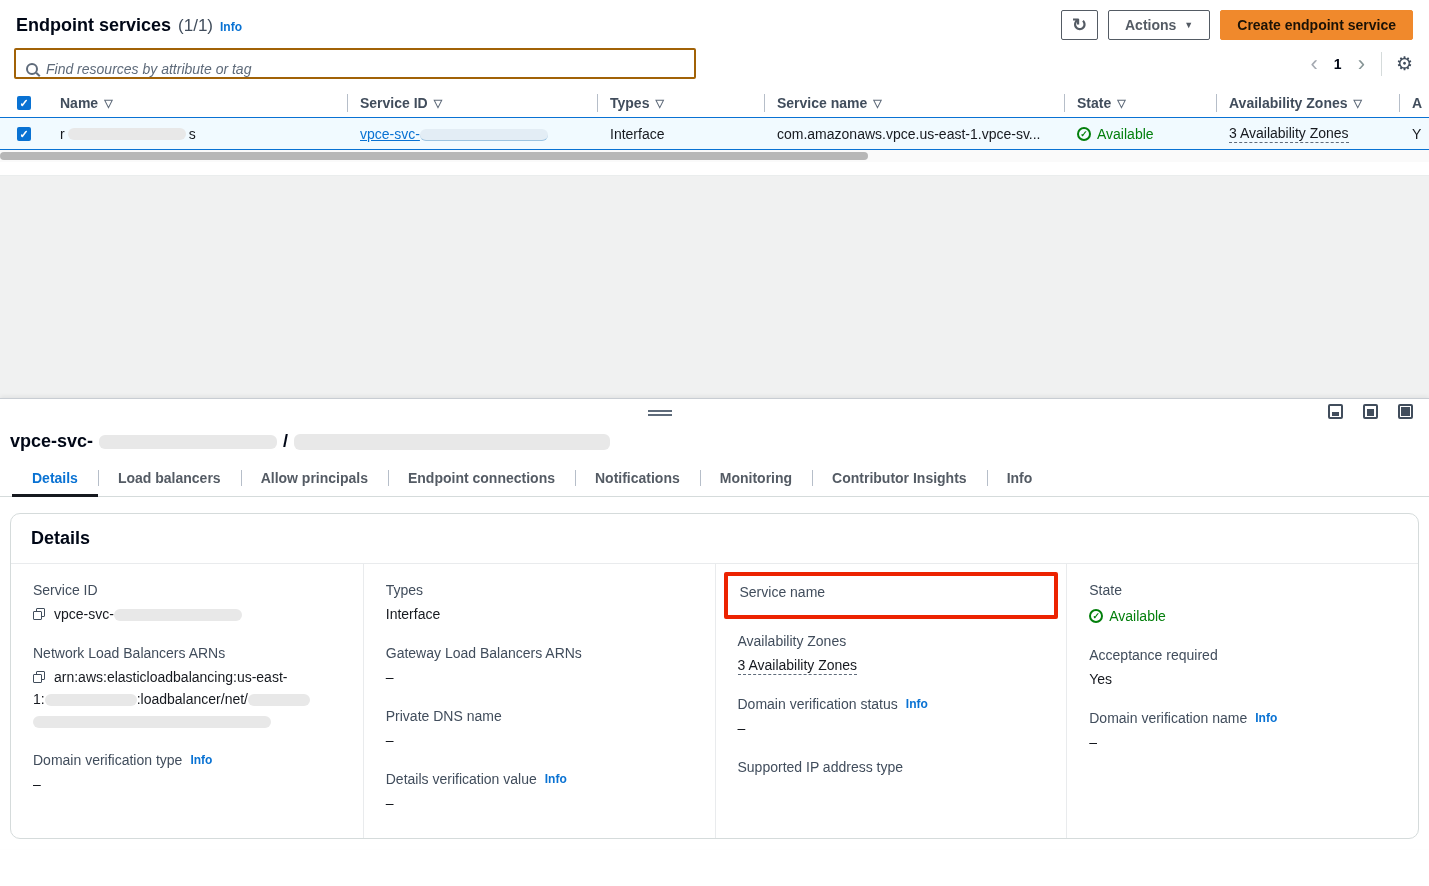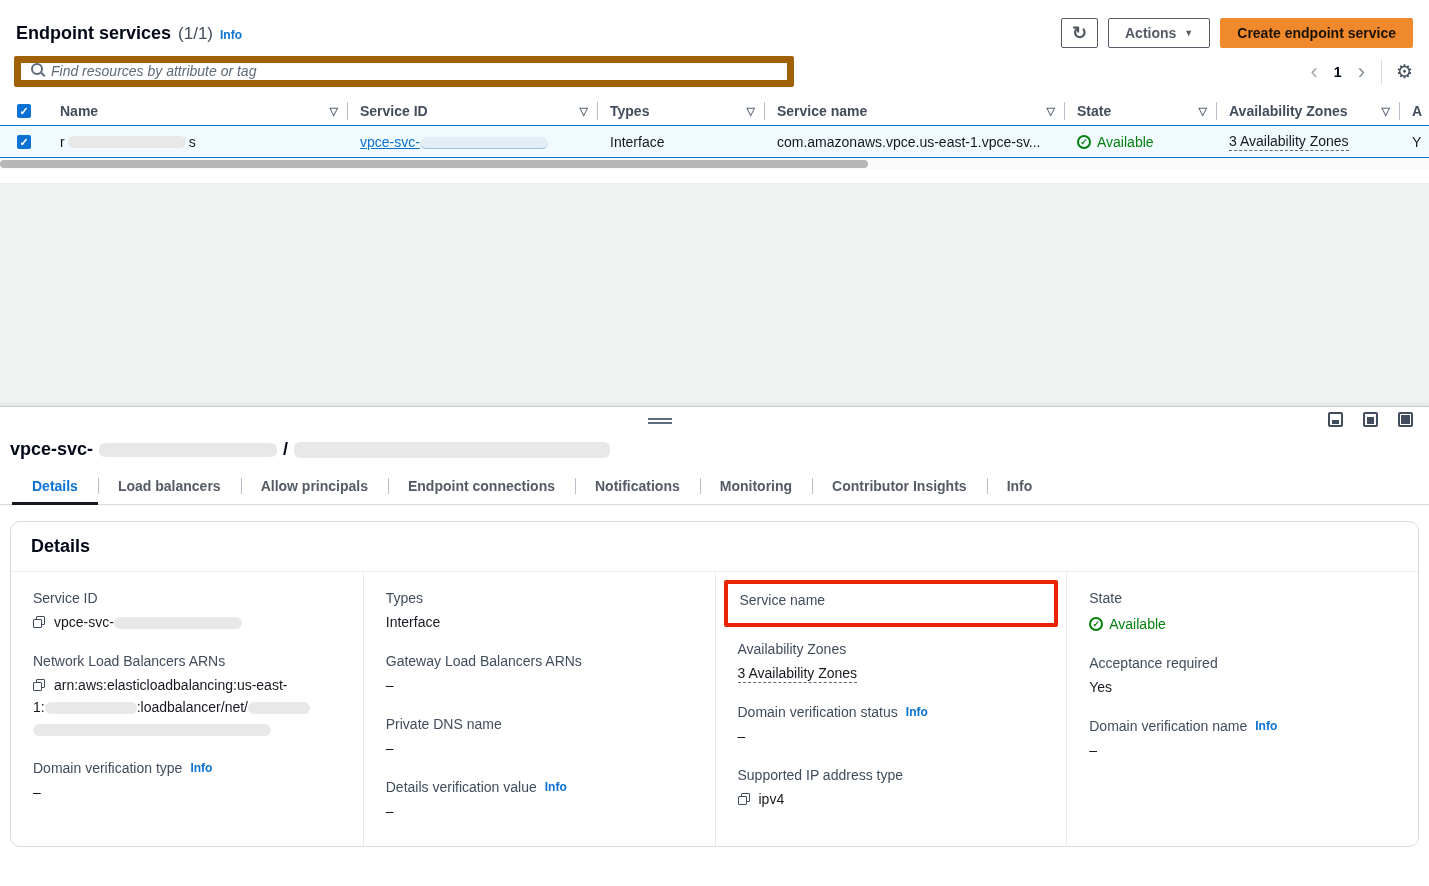--- a/index.html
+++ b/index.html
@@ -1,56 +1,56 @@
 <!DOCTYPE html>
 <html><head>
 <meta charset="utf-8">
 <style>
   * { box-sizing: border-box; margin: 0; padding: 0; }
   html,body { width:1429px; height:886px; overflow:hidden; background:#fff;
     font-family:"Liberation Sans", sans-serif; color:#16191f; }
 
   
   .top-card { background:#fff; padding-top:8px; }
-  .header-row { display:flex; justify-content:space-between; align-items:center; padding:2px 16px 6px 16px;margin-top:8px; }
+  .header-row { display:flex; justify-content:space-between; align-items:center; padding:2px 16px 6px 16px; }
   .title-wrap { display:flex; align-items:baseline; gap:7px; }
   .h1 { font-size:18px; font-weight:bold; color:#000716; }
   .count { font-size:17px; color:#414d5c; }
   .info-link { font-size:12px; font-weight:bold; color:#0972d3; text-decoration:none; cursor:pointer; }
   .header-actions { display:flex; gap:10px; align-items:center; }
   .btn { display:inline-flex; align-items:center; gap:8px; height:30px; padding:8px 16px;
     background:#fff; border:1px solid #545b64; border-radius:2px; font-size:14px; font-weight:bold;
     color:#545b64; cursor:pointer; font-family:inherit; }
   .btn.icon-btn { padding:0 10px; }
   .refresh-glyph { font-size:18px; line-height:1; color:#545b64; }
   .caret { font-size:9px; color:#545b64; }
   .btn.primary { background:#f0892c; border:1px solid #f0892c; color:#1b1206; }
 
   .toolbar-row { display:flex; justify-content:space-between; align-items:center; padding:2px 16px 10px 14px; }
-  .search-box { display:flex; align-items:flex-start; width:780px; height:31px; border:7px solid #a16207;
+  .search-box { display:flex; align-items:flex-end; width:682px; height:31px; border:2px solid #a16207;
     border-radius:2px; background:#fff; }
   .search-icon { width:14px; height:14px; position:relative; margin:0 6px 0 10px; flex:0 0 auto; }
   .search-icon::before { content:""; position:absolute; width:8px; height:8px; border:2px solid #5f6b7a; border-radius:50%; left:0; top:0; }
   .search-icon::after { content:""; position:absolute; width:2px; height:5px; background:#5f6b7a; transform:rotate(-45deg); right:1px; bottom:0; }
   .search-input { border:none; outline:none; flex:1; font-size:14px; font-style:italic; color:#414d5c;
     font-family:inherit; background:transparent; }
   .search-input::placeholder { color:#5f6b7a; font-style:italic; }
   .pagination { display:flex; align-items:center; gap:14px; }
   .page-chev { font-size:22px; line-height:1; cursor:pointer; padding:0 2px; }
   .chev-prev { color:#a4a9b1; }
   .chev-next { color:#879596; }
   .page-num { font-size:14px; font-weight:bold; color:#000716; }
   .vert-divider { width:1px; height:24px; background:#d5dbdb; }
   .gear { font-size:19px; color:#414d5c; cursor:pointer; }
 
   
   .table { width:100%; }
   .tr { display:flex; align-items:center; }
   .th-row { height:28px; }
-  .th { position:relative; display:flex; align-items:center; justify-content:space-between;
+  .th { position:relative; display:flex; align-items:center; 
     font-size:14px; font-weight:bold; color:#414d5c; padding:0 10px 0 12px; height:100%; }
   .th::after { content:""; position:absolute; right:0; top:5px; bottom:5px; width:1px; background:#b6bec9; }
   .th.no-div::after { display:none; }
   .sort-icon { font-size:11px; color:#5f6b7a; margin-left:6px; cursor:pointer; }
   .cb-cell { width:48px; flex:0 0 auto; display:flex; justify-content:center; align-items:center; height:100%; }
   .c-name { width:300px; flex:0 0 auto; } .c-sid { width:250px; flex:0 0 auto; }
   .c-types { width:167px; flex:0 0 auto; } .c-sname { width:300px; flex:0 0 auto; }
   .c-state { width:152px; flex:0 0 auto; } .c-az { width:183px; flex:0 0 auto; }
   .c-last { flex:1 1 auto; overflow:hidden; }
   .checkbox { width:14px; height:14px; background:#0972d3; border-radius:2px; color:#fff;
@@ -309,23 +309,20 @@
           </div>
           <div class="field">
             <div class="flabel">
               <span>Domain verification status</span>
               <a class="info-link">Info</a>
             </div>
             <div class="fvalue">–</div>
           </div>
           <div class="field">
             <div class="flabel">Supported IP address type</div>
-            <div class="fvalue">
-              <span class="copy-icon"></span><span>ipv4</span>
-            </div>
           </div>
         </div>
 
         <div class="col">
           <div class="field">
             <div class="flabel">State</div>
             <div class="fvalue">
               <span class="status">
                 <span class="status-circle">✓</span>
                 <span>Available</span>

